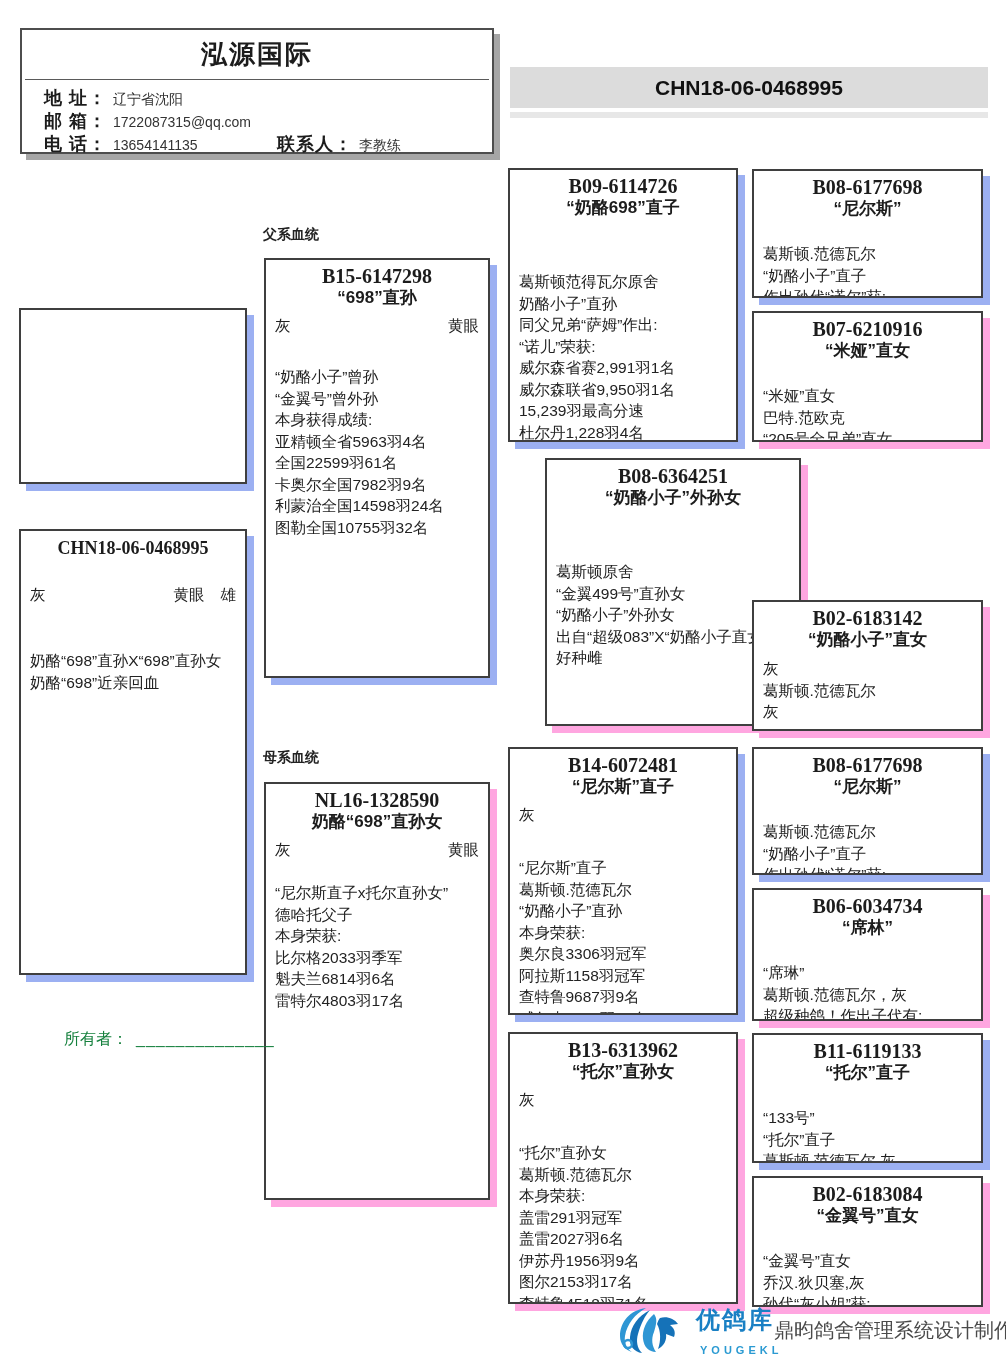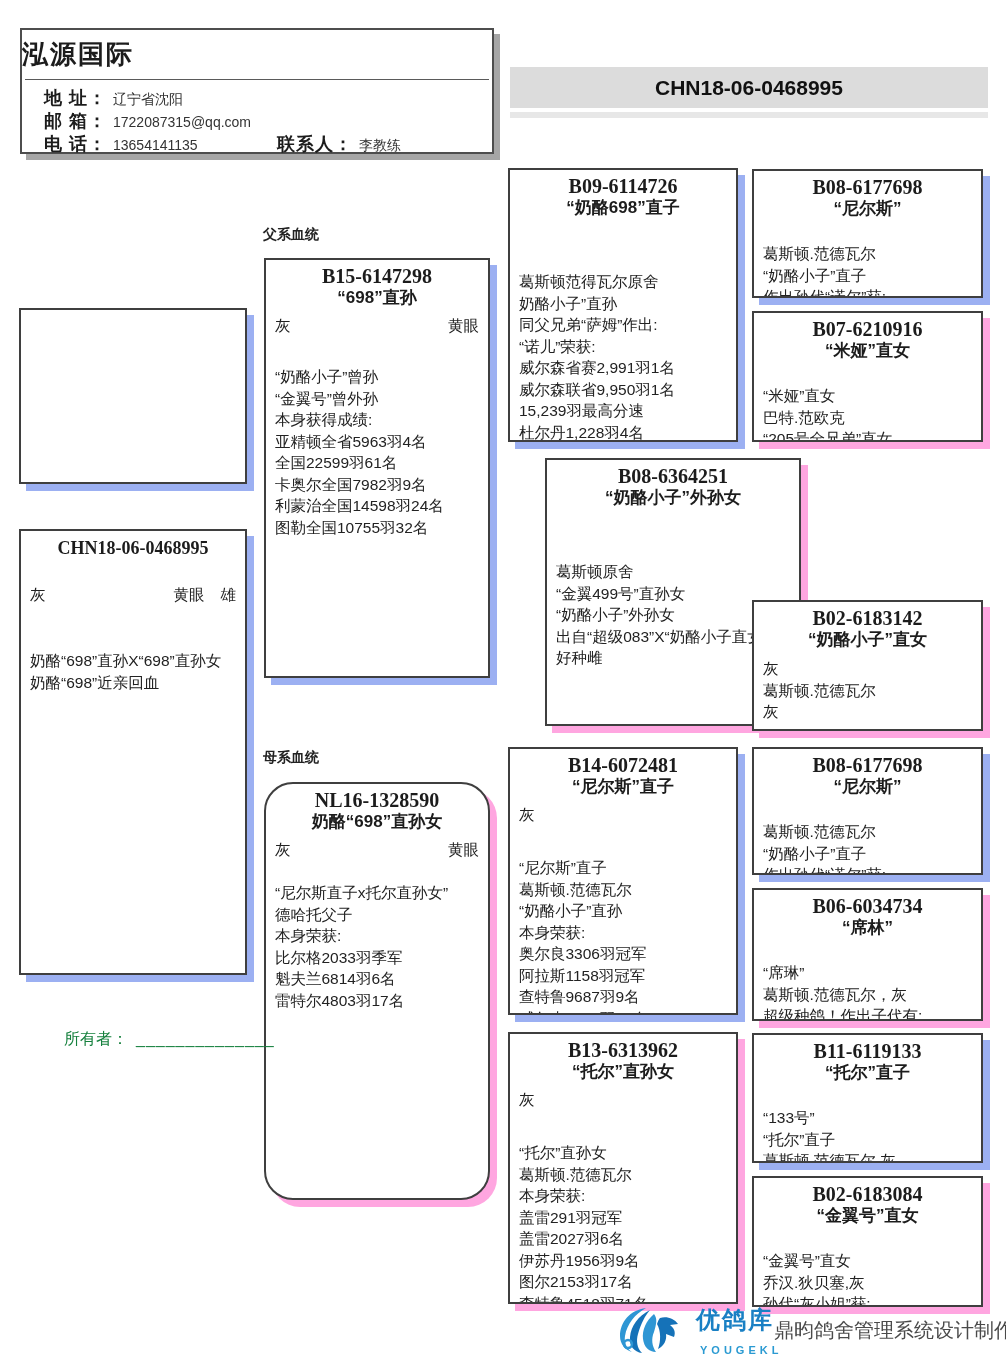--- a/index.html
+++ b/index.html
@@ -10,21 +10,21 @@
     --barBg:#dcdcdc;
     --logoBlue:#1a80c4;
   }
   html,body{margin:0;padding:0;background:#fff;}
   body{font-family:"Liberation Sans","DejaVu Sans",sans-serif;color:#1c1c1c;}
   #canvas{position:relative;width:1006px;height:1366px;background:#fff;overflow:hidden;}
 
   
   .card{position:absolute;left:20px;top:28px;width:470px;height:122px;background:#fff;
         border:2px solid #4d4d4d;box-shadow:6px 6px 0 0 var(--cardShadow);}
-  .card-title{text-align:left;font-size:26px;font-weight:bold;margin-top:7px;letter-spacing:2px;}
+  .card-title{text-align:center;font-size:26px;font-weight:bold;margin-top:7px;letter-spacing:2px;}
   .card-divider{border-top:1px solid #5a5a5a;margin:7px 3px 0 3px;}
   .card-rows{padding:7px 0 0 22px;}
   .crow{line-height:22px;white-space:nowrap;}
   .clabel{font-size:18px;font-weight:bold;letter-spacing:1px;}
   .cvalue{font-size:14px;color:#333;margin-left:6px;}
   .cvalue.phone{display:inline-block;width:124px;}
   .clabel.contact{margin-left:40px;}
 
   
   .ringbar{position:absolute;left:510px;top:67px;width:478px;height:41px;background:var(--barBg);
@@ -123,21 +123,21 @@
         <div class="bline">“金翼号”曾外孙</div>
         <div class="bline">本身获得成绩:</div>
         <div class="bline">亚精顿全省5963羽4名</div>
         <div class="bline">全国22599羽61名</div>
         <div class="bline">卡奥尔全国7982羽9名</div>
         <div class="bline">利蒙治全国14598羽24名</div>
         <div class="bline">图勒全国10755羽32名</div>
       </div>
   </div>
 
-  <div class="pbox dam box-mother" style="left:264px;top:782px;width:226px;height:418px;border-radius:29px;">
+  <div class="pbox dam box-mother" style="left:264px;top:782px;width:226px;height:418px;">
     <div class="ring">NL16-1328590</div>
     <div class="bname">奶酪“698”直孙女</div>
     <div class="meta">
       <span>灰</span>
       <span>黄眼</span>
     </div>
     <div class="body">
         <div class="bline">“尼尔斯直子x托尔直孙女”</div>
         <div class="bline">德哈托父子</div>
         <div class="bline">本身荣获:</div>

